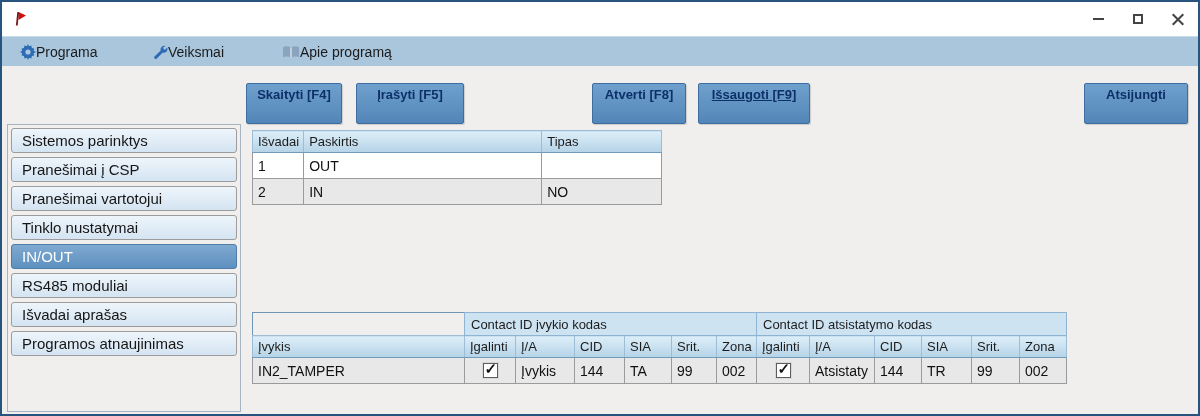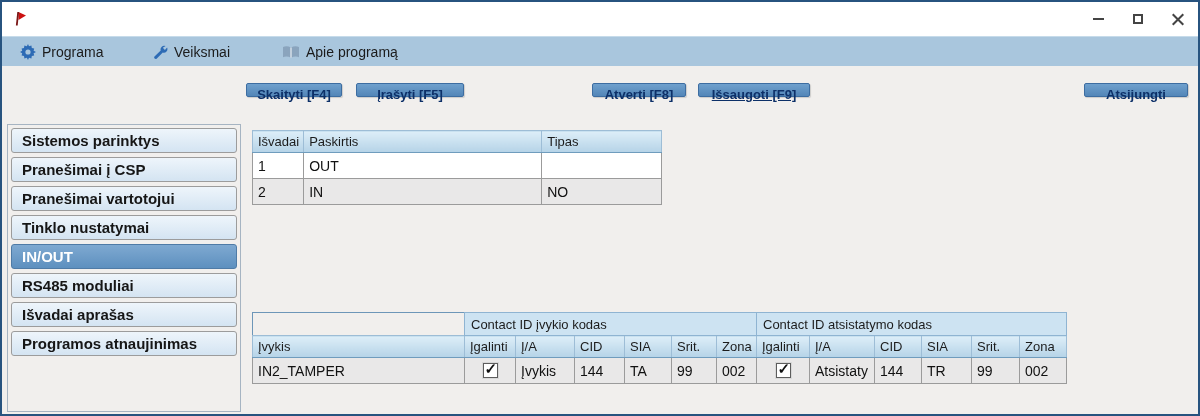--- a/index.html
+++ b/index.html
@@ -17,35 +17,35 @@
   .glyph-min { width:11px; height:2px; background:#444; }
   .glyph-max { width:10px; height:10px; border:2px solid #444; }
   .glyph-close { width:12px; height:12px; position:relative; }
   .glyph-close::before, .glyph-close::after {
     content:""; position:absolute; left:5px; top:-1px; width:2px; height:15px; background:#444;
   }
   .glyph-close::before { transform:rotate(45deg); }
   .glyph-close::after  { transform:rotate(-45deg); }
   
   .menubar { position:absolute; left:0; top:34px; width:1196px; height:30px; background:#a9c6dd; border-top:1px solid #c6dbea; }
-  .menu-item { position:absolute; top:0; height:30px; display:flex; align-items:center; gap:6px; font-size:14px; color:#1b1b1b; cursor:default; }
+  .menu-item { position:absolute; top:0; height:30px; display:flex; align-items:center; font-size:14px; color:#1b1b1b; cursor:default; }
   .menu-item svg { display:block; }
   
   .btn {
-    position:absolute; height:14px; background:linear-gradient(#6fa0cd,#5386b8);
+    position:absolute; height:41px; background:linear-gradient(#6fa0cd,#5386b8);
     border:1px solid #3d6da1; border-radius:2px; color:#0d3068; font-weight:bold;
     font-size:13px; font-family:"Liberation Sans",sans-serif; text-align:center; line-height:21px;
     box-shadow:1px 1px 1px rgba(0,0,0,0.15);
   }
   
   .sidebar { position:absolute; left:5px; top:122px; width:234px; height:288px; border:1px solid #a6b4c2; background:#f1efed; padding:3px 2px; }
   .side-item {
     height:25px; margin:0 1px 4px 1px; background:linear-gradient(#eef5fb,#d4e4f2);
     border:1px solid #9c9c9c; border-radius:3px; font-size:15px; color:#161616;
-    display:flex; align-items:center; padding-left:10px; cursor:default;font-weight:bold;
+    display:flex; align-items:center; padding-left:10px; cursor:default;
   }
   .side-item.selected { background:linear-gradient(#7fa9d1,#5d90bf); border-color:#4f7ba6; color:#ffffff; }
   
   table { border-collapse:collapse; table-layout:fixed; background:#f1efed; }
   .io-table { position:absolute; left:250px; top:128px; }
   .ev-table { position:absolute; left:250px; top:310px;border-radius:6px; }
   th {
     background:linear-gradient(#ddeef8,#b5d3e7); font-size:13px; font-weight:normal; color:#1c1c1c;
     text-align:left; padding:3px 4px 3px 5px; border:1px solid #9dbdd6; border-bottom:1px solid #6f9cbd;
     height:19px; overflow:hidden; white-space:nowrap;

